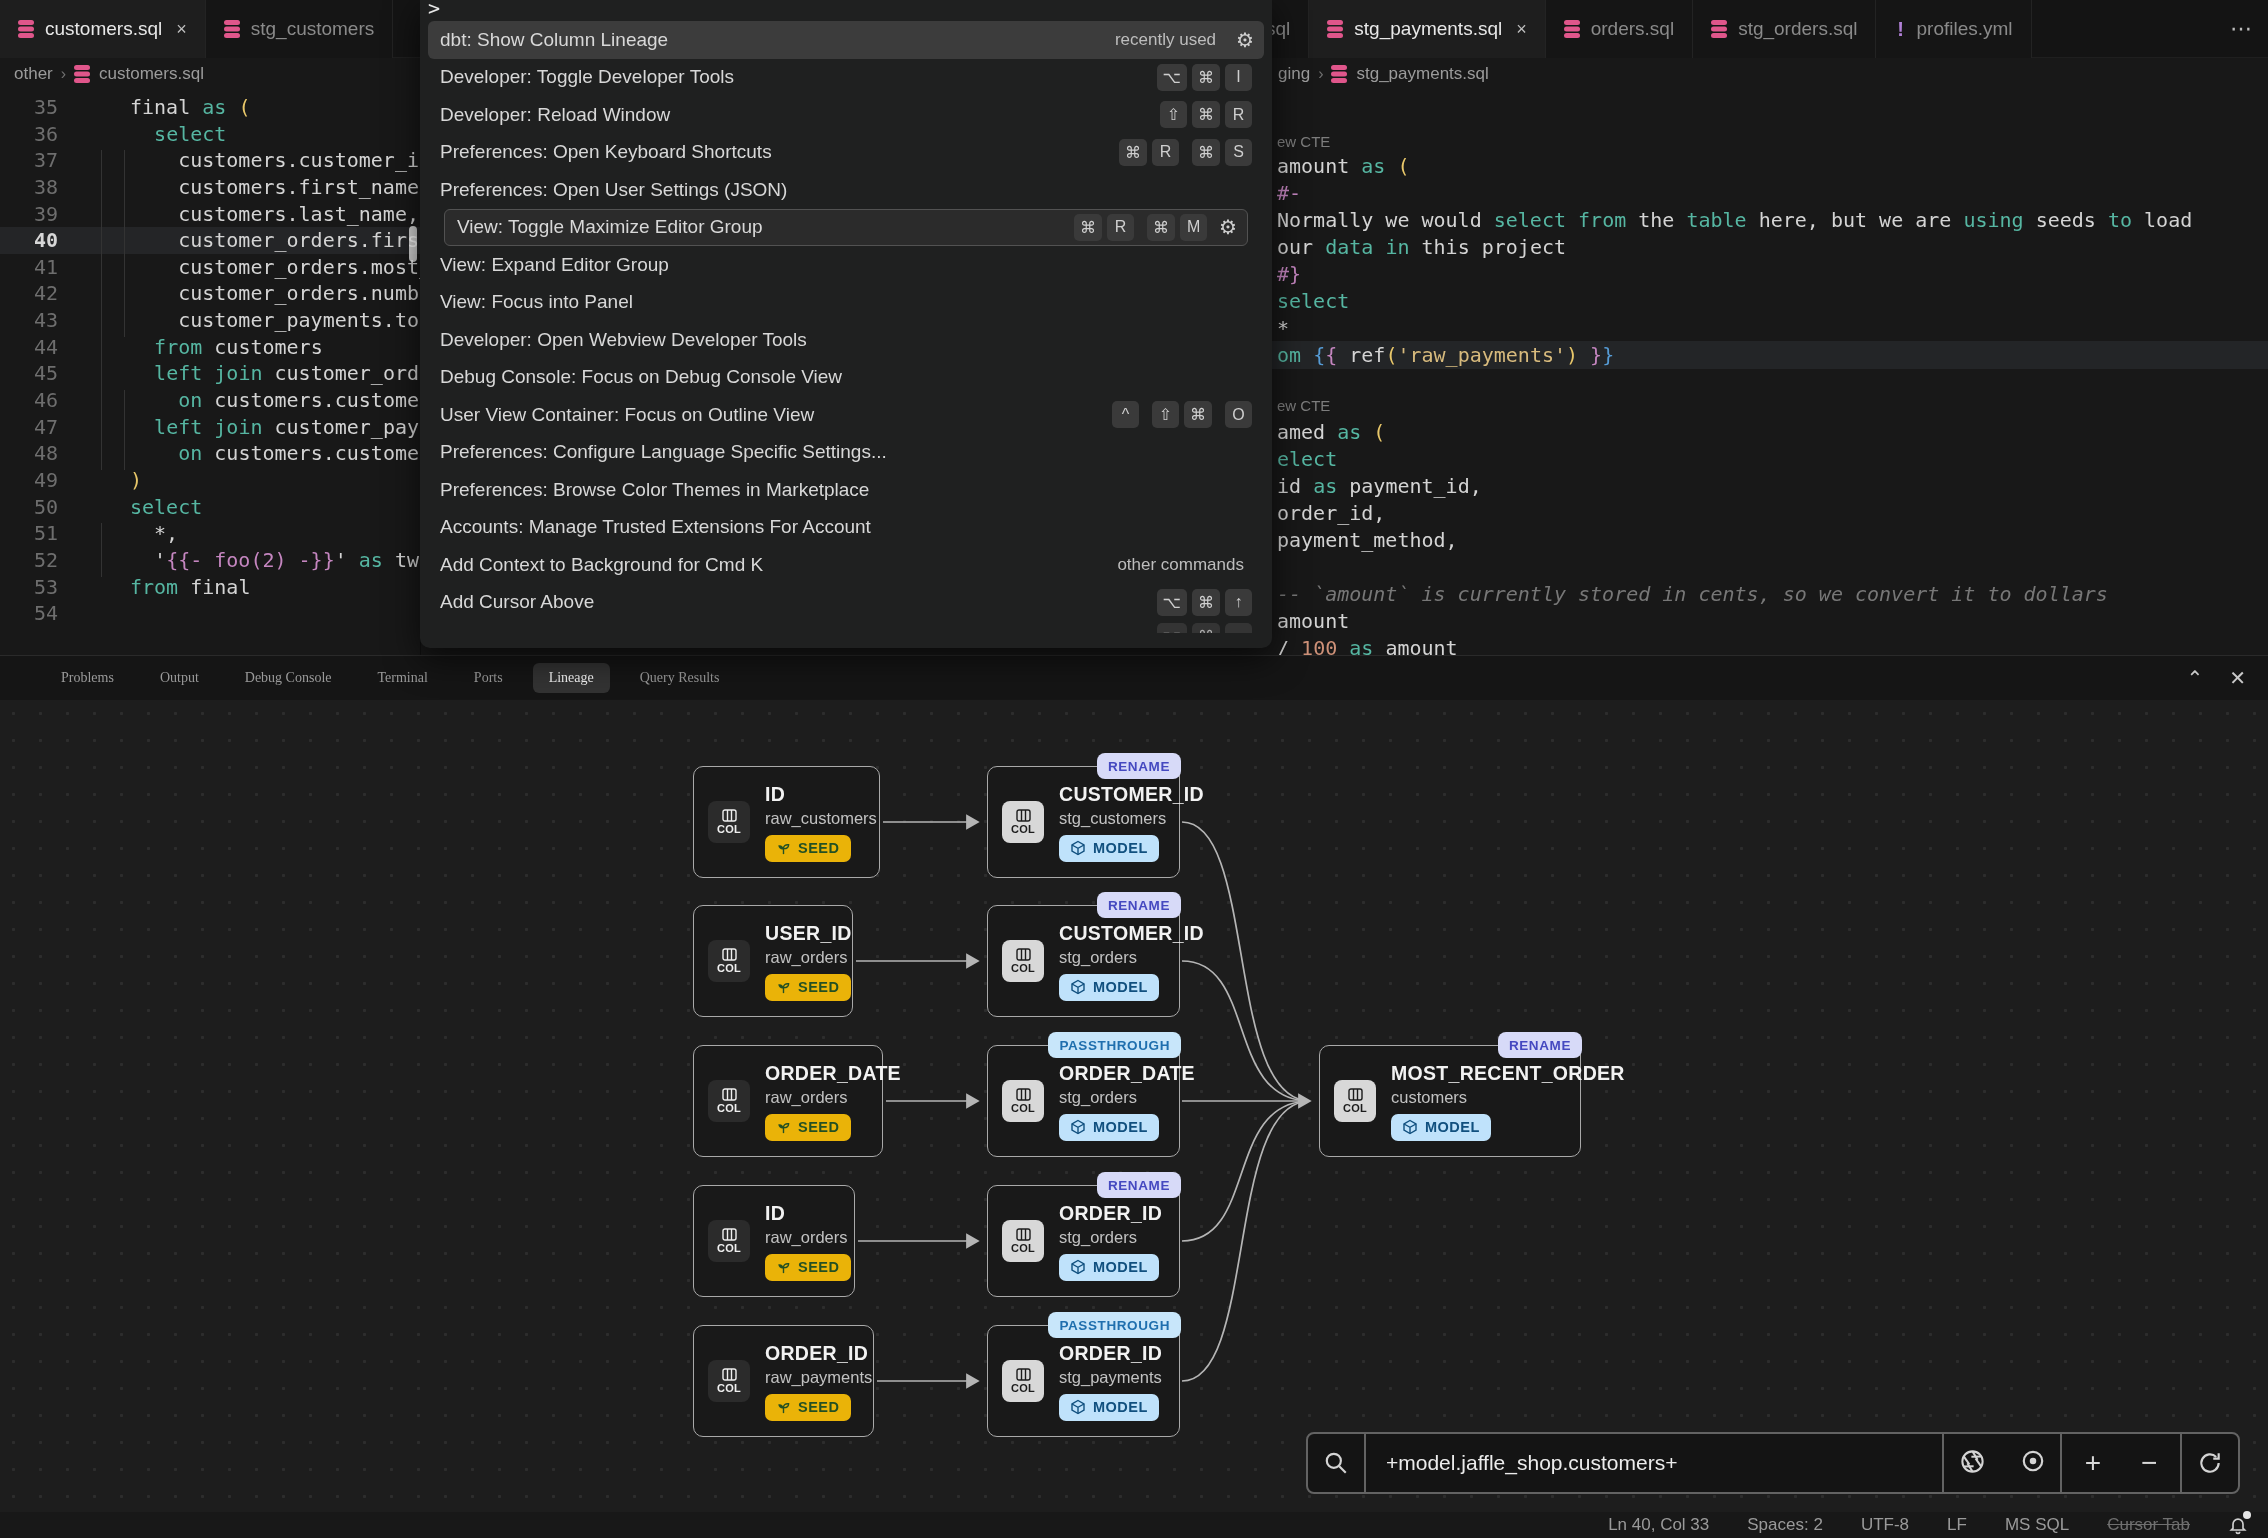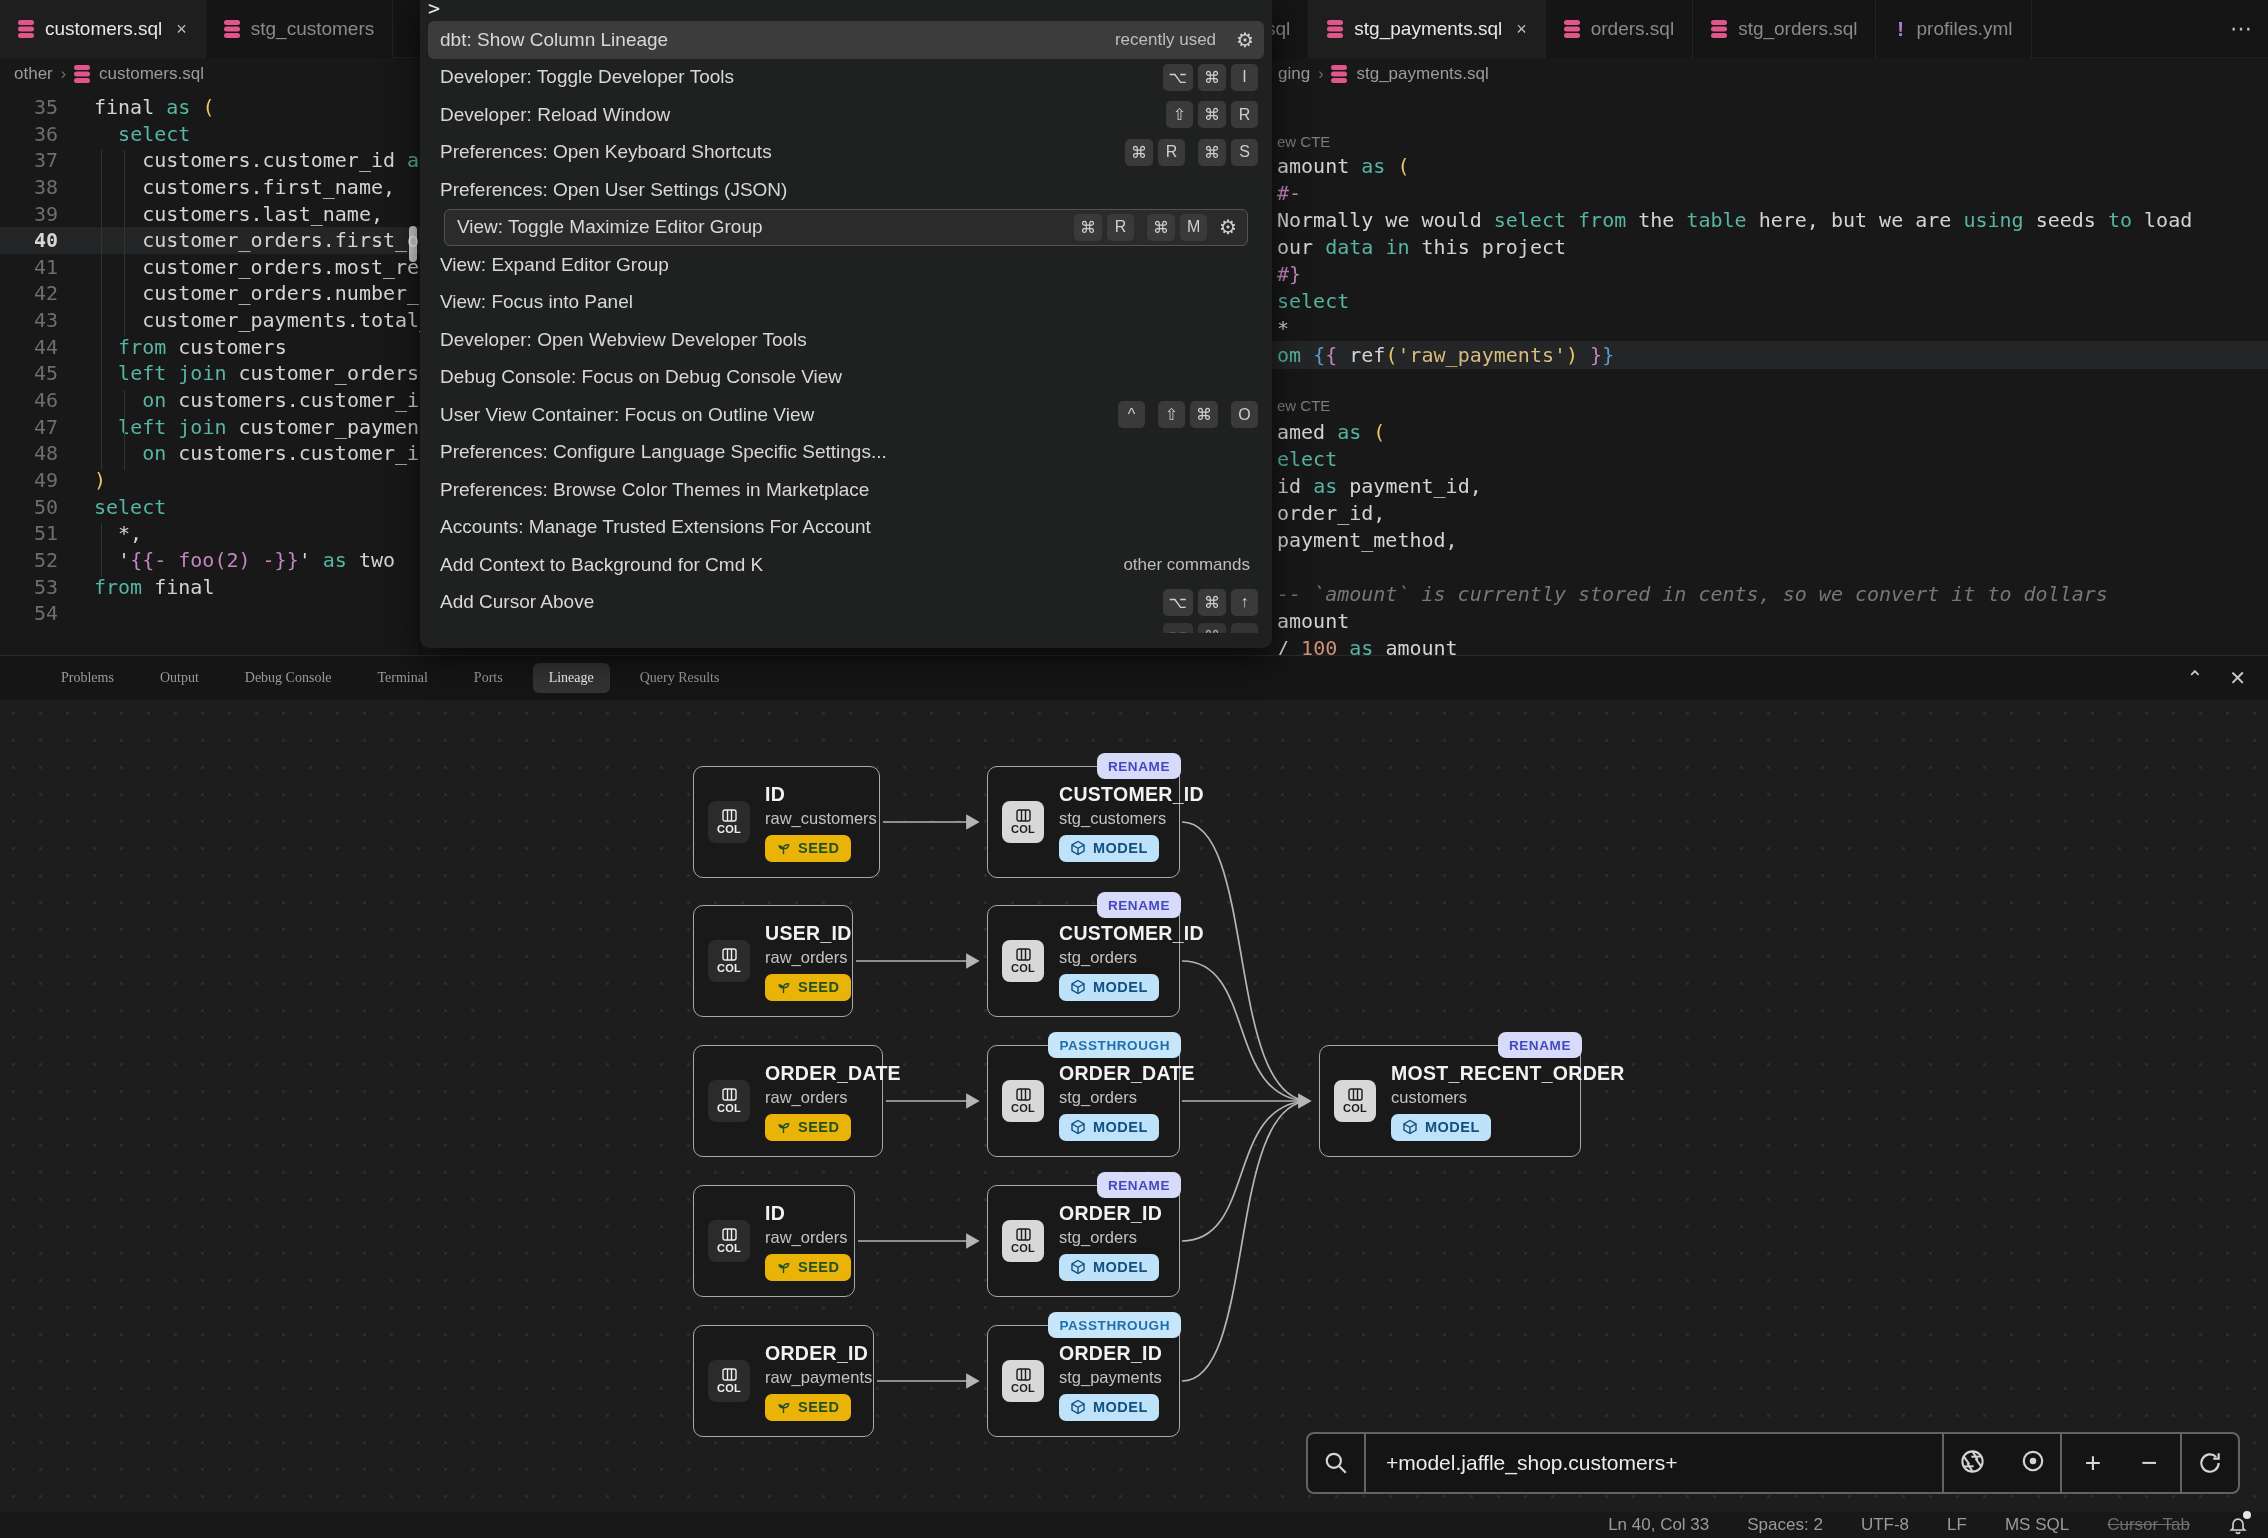--- a/index.html
+++ b/index.html
@@ -18,21 +18,21 @@
   .dbicon svg { display:block; }
   .yml-icon { color:#b180d7; font-weight:bold; font-size:20px; width:12px; text-align:center; }
 
   
   .editor { position:absolute; top:58px; height:597px; background:#181818; overflow:hidden; }
   #left-editor { left:0; width:421px; border-right:1px solid #101010; }
   #right-editor { left:1272px; width:1052px; }
   .breadcrumb { height:32px; display:flex; align-items:center; gap:8px; padding-left:14px; font-size:17px; color:#9b9b9b; }
   .breadcrumb .sep { color:#6f6f6f; font-size:16px; }
   .breadcrumb .file { color:#9b9b9b; }
-  .codefont, .code-line { font-family:"DejaVu Sans Mono", monospace; font-size:20px; }
+  .codefont, .code-line { font-family:"DejaVu Sans Mono", monospace; font-size:20px;gap:36px; }
   #left-code { position:relative; padding-top:4px; }
   .code-line { height:26.65px; line-height:26.65px; white-space:pre; display:flex; position:relative; }
   .code-line .gut { width:58px; text-align:right; color:#6e6e6e; flex:0 0 58px; }
   .code-line .src { margin-left:36px; white-space:pre; }
   .code-line.current { background:#242527; }
   .code-line.current .gut { color:#d7d7d7; font-weight:bold; }
   .tk-p { color:#d4d4d4;text-align:right; } .tk-k { color:#56b6a2; } .tk-y { color:#e8c76a; }
   .tk-j { color:#c586c0; } .tk-b { color:#569cd6; } .tk-s { color:#d7ba7d; }
   .tk-n { color:#ce9178; } .tk-c { color:#777777; font-style:italic; }
   .indent-guide { position:absolute; width:1px; background:#333; }
@@ -40,21 +40,21 @@
   .rrow { position:absolute; left:5px; white-space:pre; height:27px; line-height:27px; }
   .rrow.lens { font-family:"Liberation Sans", sans-serif; font-size:15px; color:#7d7d7d; }
   .rrow-hl { position:absolute; left:0; width:996px; height:28px; background:#232527; }
   #right-scroll-dash { position:absolute; right:4px; width:14px; height:5px; background:#cfcfcf; border-radius:2px; }
 
   
   #palette { position:absolute; left:420px; top:0; width:852px; height:648px; background:#1f2020; border-radius:0 0 10px 10px; box-shadow:0 10px 34px rgba(0,0,0,.65); z-index:50; overflow:hidden; }
   #palette-input { height:16px; overflow:hidden; }
   #palette-input span { display:block; color:#e8e8e8; font-size:20px; margin:-4px 0 0 8px; font-family:"DejaVu Sans Mono", monospace; }
   #palette-list { padding-top:5px; }
-  .prow { height:37.5px; display:flex; align-items:center; padding:0 14px 0 20px; font-size:19px; color:#d8d8d8; cursor:pointer; }
+  .prow { height:37.5px; display:flex; align-items:center; padding:0 20px 0 20px; font-size:19px; color:#d8d8d8; cursor:pointer; }
   .prow.selected { background:#3c3c3c; border-radius:6px; margin:0 8px; padding:0 10px 0 12px; }
   .prow.focused { background:#2b2b2b; border:1px solid #525252; border-radius:6px; margin:0 24px; padding:0 10px 0 12px; }
   .prow .plabel { flex:1 1 auto; white-space:nowrap; overflow:hidden; }
   .prow .rlabel { color:#bdbdbd; font-size:17px; margin-right:8px; white-space:nowrap; }
   .kchip { min-width:27px; height:27px; padding:0 6px; background:#3a3a3a; border-radius:5px; color:#cfcfcf; font-size:16px; display:flex; align-items:center; justify-content:center; margin-left:5px; }
   .kgap { width:8px; }
   .gear { color:#cfcfcf; font-size:20px; margin-left:12px; }
   .prow.cut { margin-top:2px; overflow:hidden; height:10px; align-items:flex-start; justify-content:flex-end; }
   .prow.cut .kchip { opacity:.8; }
 

